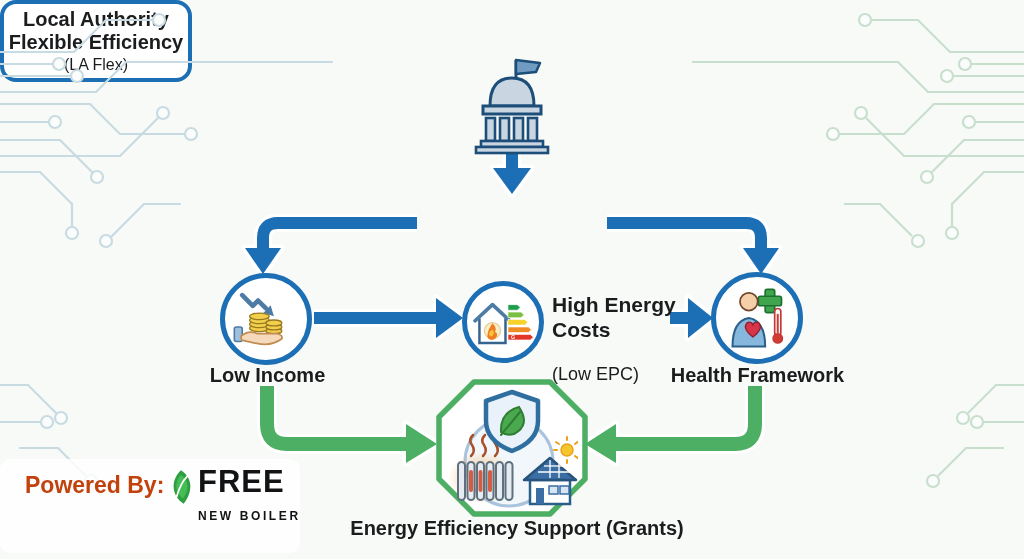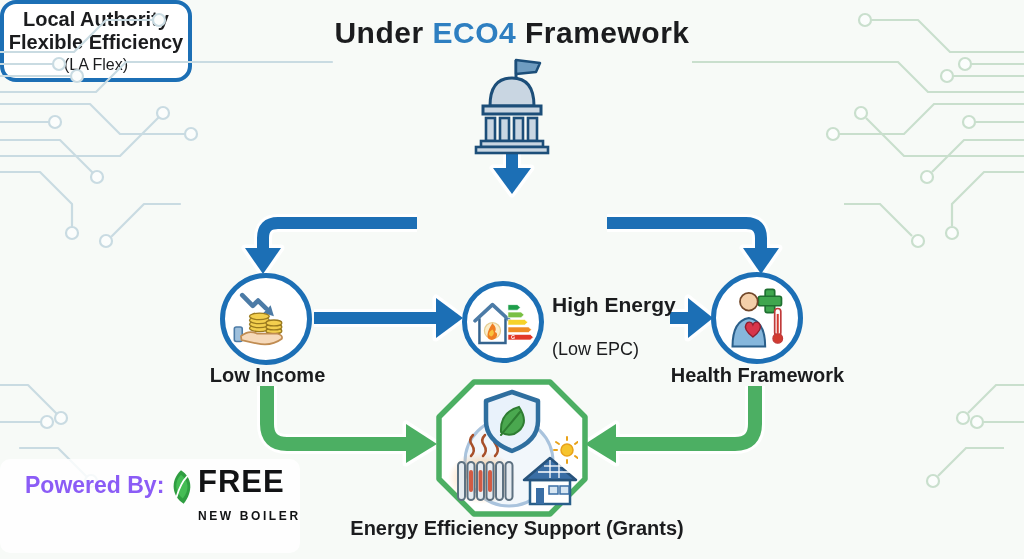--- a/index.html
+++ b/index.html
@@ -59,21 +59,21 @@
   
   .octagon-svg{left:432px;top:375px;z-index:3;}
   .oct-inner{left:446px;top:388px;z-index:4;}
   .lab-outcome{left:307px;top:517px;width:420px;font-size:20px;}
 
   
   .footer-band{
     left:0;top:459px;width:300px;height:94px;z-index:2;
     background:rgba(255,255,255,.82);border-radius:10px;
   }
-  .powered{left:25px;top:472px;font-size:23px;font-weight:800;color:#8b5cf6;z-index:5;}
+  .powered{left:25px;top:472px;font-size:23px;font-weight:800;color:#c2410c;z-index:5;}
   .brand-leaf{left:166px;top:468px;z-index:5;}
   .brand-text{left:198px;top:466px;z-index:5;line-height:1;}
   .brand-top{font-size:31px;font-weight:800;letter-spacing:1px;color:#121315;}
   .brand-bottom{font-size:12px;font-weight:800;letter-spacing:2.6px;color:#121315;margin-top:13px;}
   .website{left:25px;top:507px;font-size:20px;font-weight:700;color:#17181a;z-index:5;text-decoration:none;}
 </style>
 </head>
 <body>
 
 <div class="canvas">
@@ -156,23 +156,20 @@
     </g>
 
     <g>
       <path d="M 755 386 V 424 Q 755 444 735 444 H 616" stroke="#fff" stroke-width="20" fill="none"></path>
       <polygon points="616,424 616,463 585,444" fill="#fff" stroke="#fff" stroke-width="7" stroke-linejoin="round"></polygon>
       <path d="M 755 386 V 424 Q 755 444 735 444 H 610" stroke="#4caf63" stroke-width="14" fill="none"></path>
       <polygon points="616,424 616,463 585,444" fill="#4caf63"></polygon>
     </g>
   </svg>
 
-  <div class="title">
-    <span>Under </span><span class="hl">ECO4</span><span> Framework</span>
-  </div>
 
   <div class="abs gov-icon">
     <svg width="84" height="100" viewBox="0 0 84 100">
       <line x1="46" y1="4" x2="46" y2="26" stroke="#1c4e79" stroke-width="3"></line>
       <polygon points="46,4 70,7 66,16 46,18" fill="#6f9cc0" stroke="#1c4e79" stroke-width="2.5" stroke-linejoin="round"></polygon>
       <path d="M 20 50 Q 20 22 42 22 Q 64 22 64 50 Z" fill="#c9d6e2" stroke="#1c4e79" stroke-width="3"></path>
       <rect x="13" y="50" width="58" height="8" fill="#c9d6e2" stroke="#1c4e79" stroke-width="3"></rect>
       <g fill="#c9d6e2" stroke="#1c4e79" stroke-width="2.6">
         <rect x="16" y="62" width="9" height="23"></rect>
         <rect x="30" y="62" width="9" height="23"></rect>
@@ -221,20 +218,21 @@
         <path d="M 58 34 h 21 l 5 4.5 l -5 4.5 h -21 Z" fill="#79c043"></path>
         <path d="M 58 46 h 27 l 5 4.5 l -5 4.5 h -27 Z" fill="#f6d32b"></path>
         <path d="M 58 58 h 33 l 5 4.5 l -5 4.5 h -33 Z" fill="#ef8c25"></path>
         <path d="M 58 70 h 36 l 5 4.5 l -5 4.5 h -36 Z" fill="#e23726"></path>
       </g>
       <text x="63" y="78" font-size="8.5" font-weight="bold" fill="#ffffff" font-family="Liberation Sans, sans-serif">G</text>
     </svg>
   </div>
   <div class="energy-text">
     <div class="e-b">High Energy</div>
+    <div class="e-b">Costs</div>
     <div class="e-r">(Low EPC)</div>
   </div>
 
   <div class="node-circle n-health node-layer">
     <svg width="68" height="68" viewBox="0 0 100 100">
       <rect x="62" y="8" width="14" height="34" rx="3" fill="#3fa64e" stroke="#1e7030" stroke-width="2.5"></rect>
       <rect x="52" y="18" width="34" height="14" rx="3" fill="#3fa64e" stroke="#1e7030" stroke-width="2.5"></rect>
       <circle cx="38" cy="26" r="13" fill="#f4cfa9" stroke="#72482a" stroke-width="2.6"></circle>
       <path d="M 14 92 Q 14 54 38 50 Q 62 54 62 92 Z" fill="#86b7dc" stroke="#2a5f8a" stroke-width="3"></path>
       <path d="M 44 78 C 35 71 31 64 34 59 C 36 55 42 55 44 60 C 46 55 52 55 54 59 C 57 64 53 71 44 78 Z" fill="#d8354a" stroke="#8f1f2e" stroke-width="2"></path>

